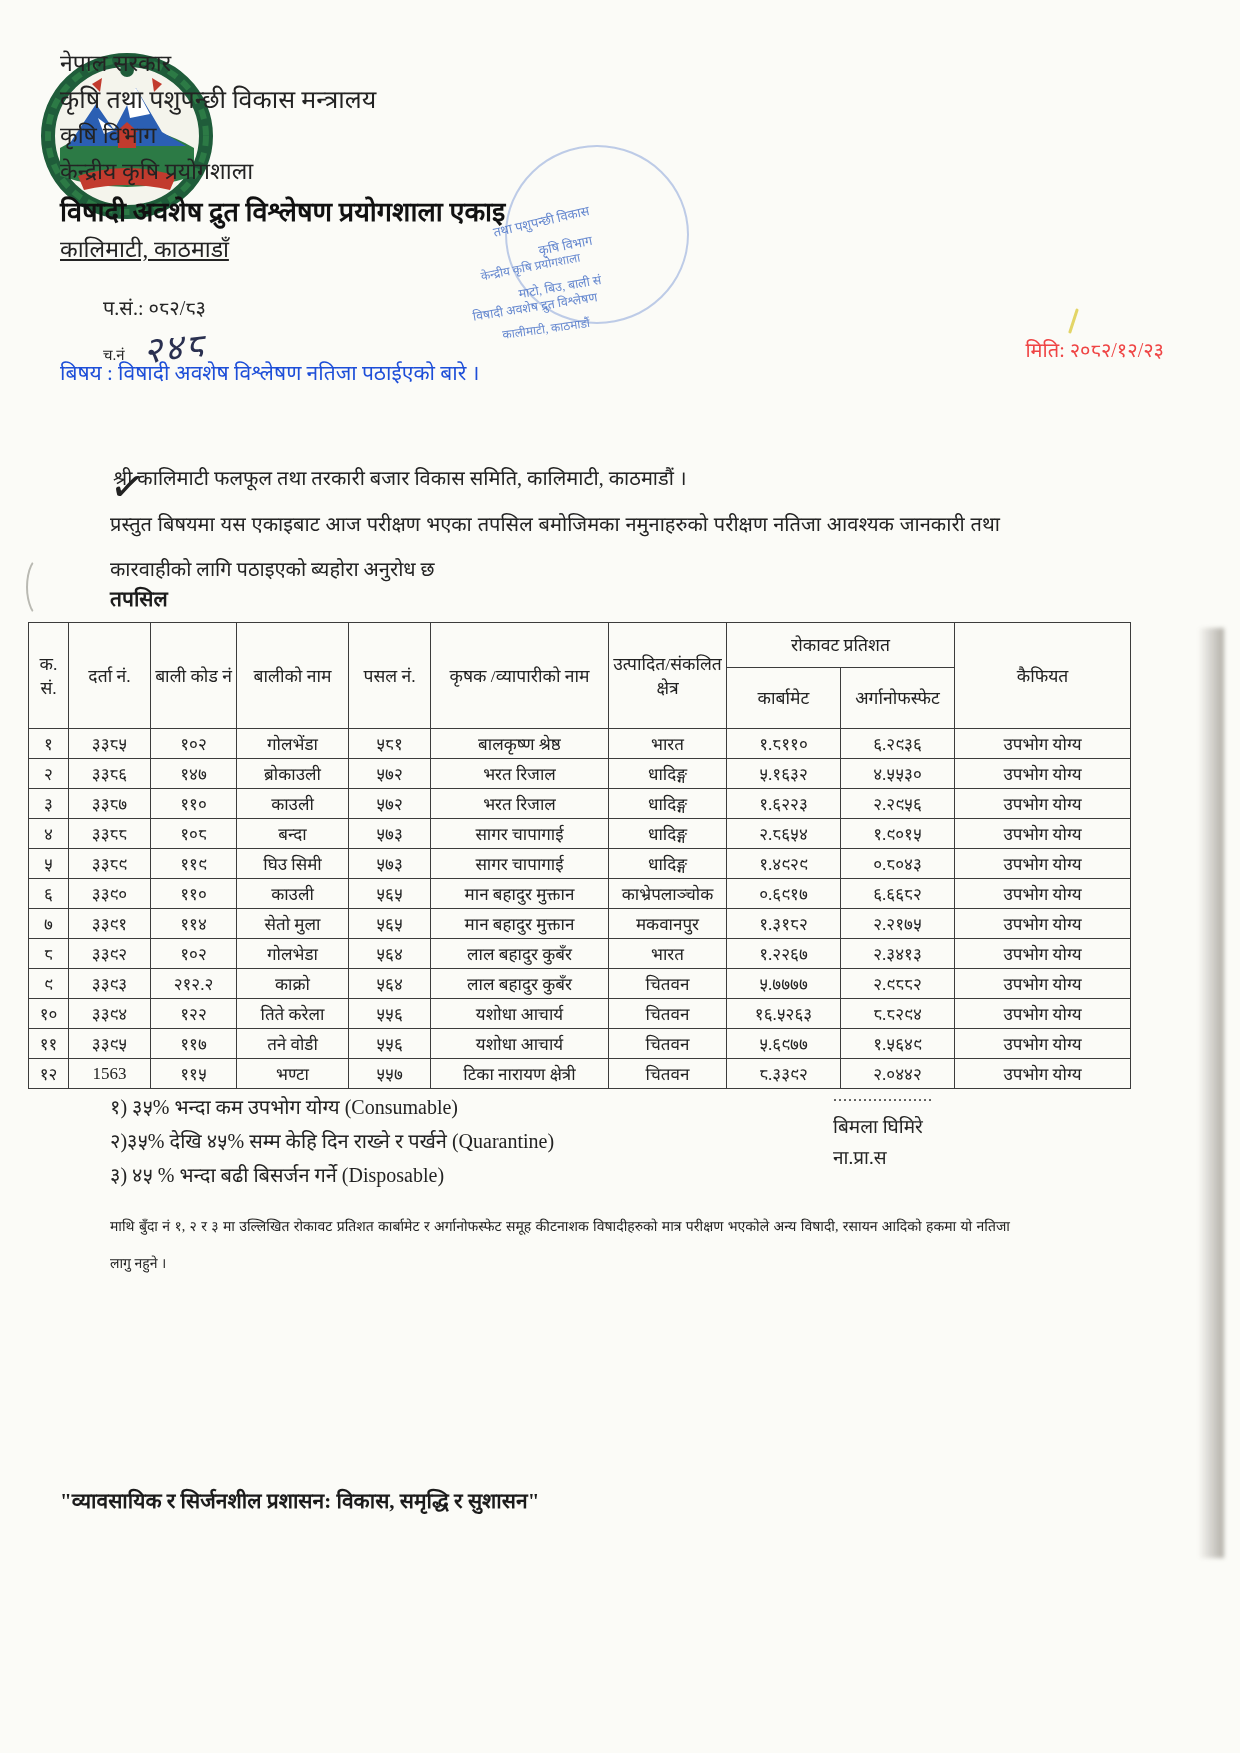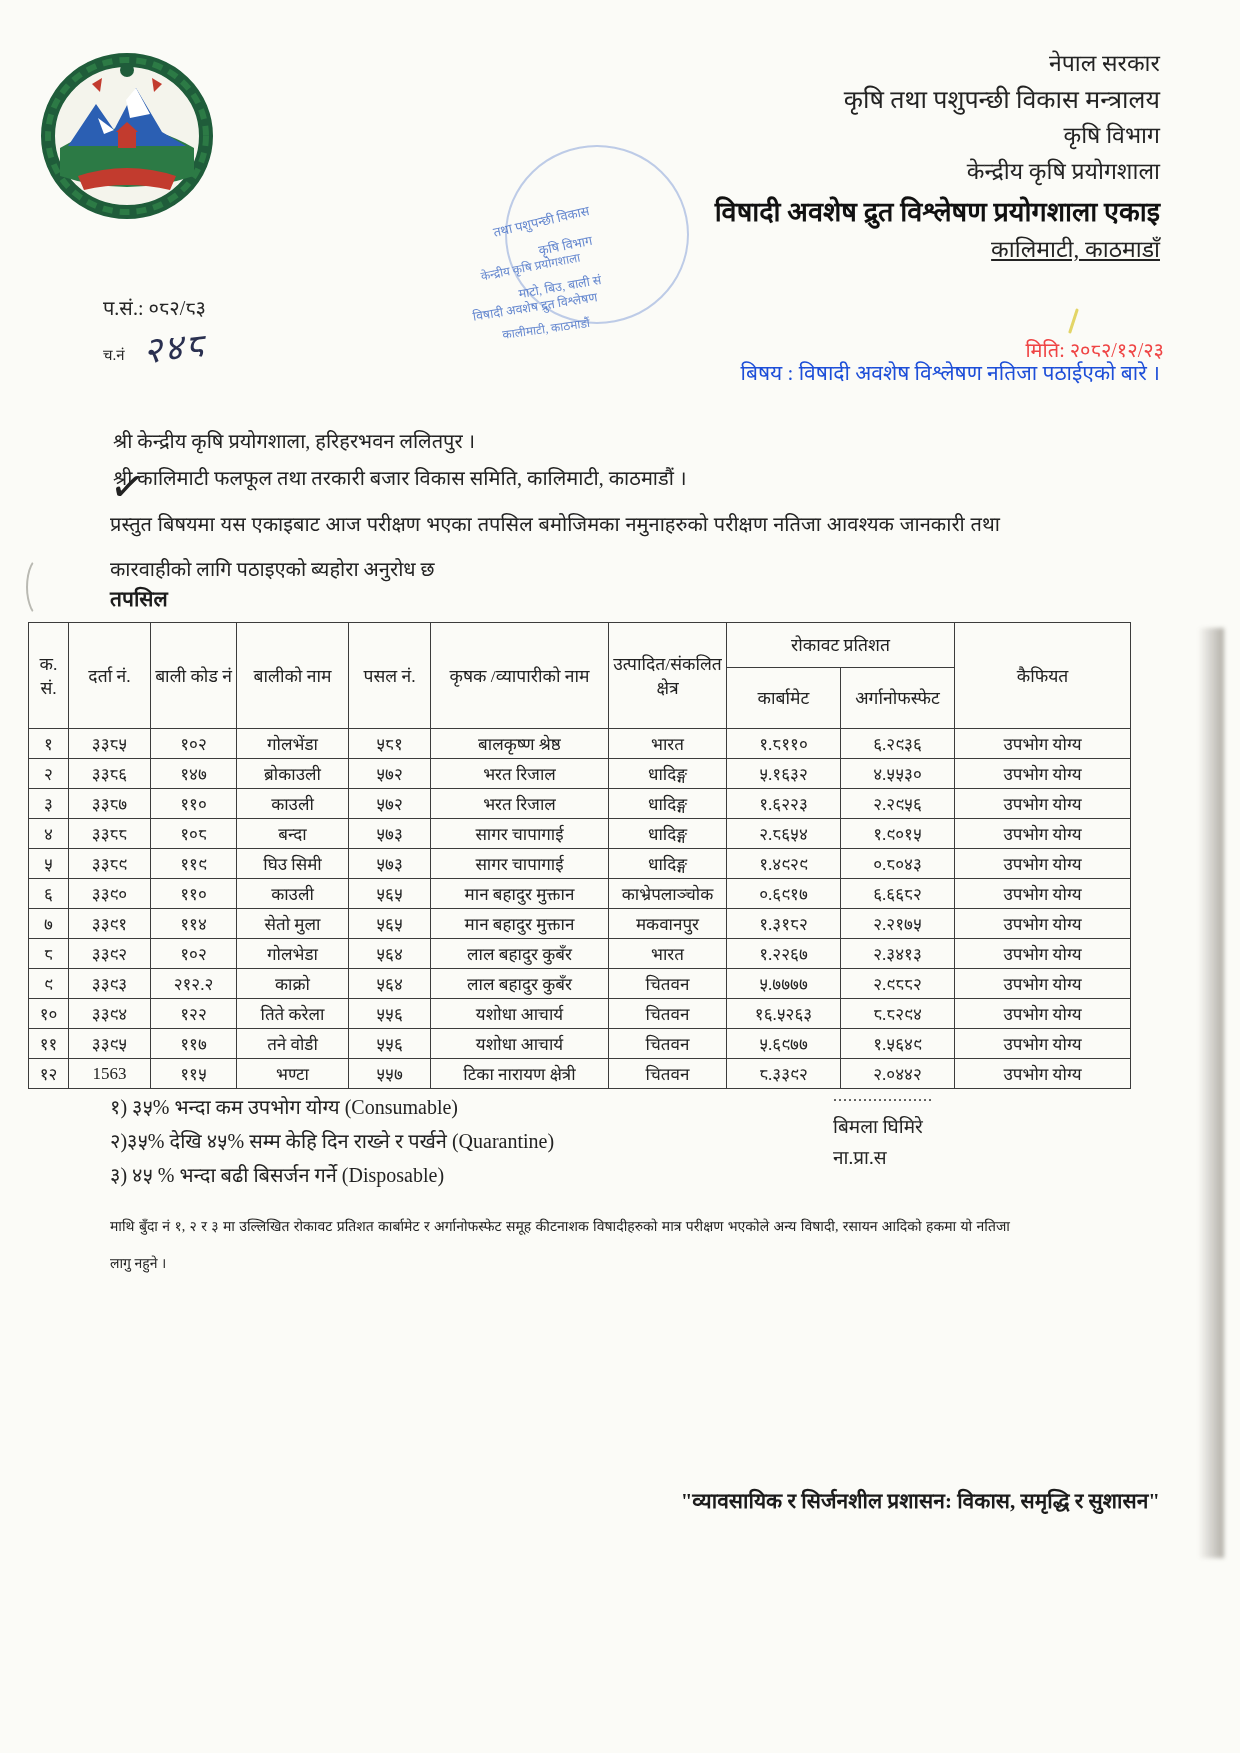--- a/index.html
+++ b/index.html
@@ -5,21 +5,21 @@
   html,body{margin:0;padding:0;}
   body{
     width:1240px;height:1753px;position:relative;
     background:#fbfbf7;
     font-family:"Liberation Serif","DejaVu Serif",serif;
     color:#1f1f1f;
     overflow:hidden;
   }
   .page{position:absolute;inset:0;}
   .abs{position:absolute;}
-  .center-col{left:60px;width:1100px;text-align:right;}
+  .center-col{left:60px;width:1100px;text-align:left;}
   .hline{font-size:23px;line-height:36px;color:#232323;}
   .hline-ministry{font-size:25px;}
   .hline-unit{font-size:27px;font-weight:bold;color:#111;}
   .ref{font-size:20px;color:#262626;}
   .chno-label{font-size:15px;color:#262626;}
   .chno-val{
     font-size:36px;font-style:italic;color:#2a3050;
     font-family:"DejaVu Serif",serif;display:inline-block;
     transform:rotate(-6deg);letter-spacing:2px;
   }
@@ -119,21 +119,20 @@
   <div class="abs" style="left:103px;top:322px;">
     <span class="chno-label">च.नं</span>
     <span class="chno-val" style="margin-left:14px;">२४८</span>
   </div>
 
   <div class="abs yellow-mark" style="left:1072px;top:308px;"></div>
   <div class="abs date" style="right:76px;top:336px;">मिति: २०८२/१२/२३</div>
 
   <div class="abs center-col subject" style="top:358px;">बिषय : विषादी अवशेष विश्लेषण नतिजा पठाईएको बारे ।</div>
 
-  <div class="abs addr" style="left:113px;top:423px;">श्री केन्द्रीय कृषि प्रयोगशाला, हरिहरभवन ललितपुर ।</div>
   <div class="abs addr" style="left:113px;top:460px;">श्री कालिमाटी फलफूल तथा तरकारी बजार विकास समिति, कालिमाटी, काठमाडौं ।</div>
   <div class="abs checkmark" style="left:110px;top:472px;">✓</div>
 
   <div class="abs body-par" style="left:110px;top:502px;width:890px;">प्रस्तुत बिषयमा यस एकाइबाट आज परीक्षण भएका तपसिल बमोजिमका नमुनाहरुको परीक्षण नतिजा आवश्यक जानकारी तथा कारवाहीको लागि पठाइएको ब्यहोरा अनुरोध छ</div>
 
   <div class="abs fold-mark" style="left:26px;top:556px;"></div>
 
   <div class="abs tapsil" style="left:110px;top:584px;">तपसिल</div>
 
   <div class="abs" style="left:28px;top:622px;">

